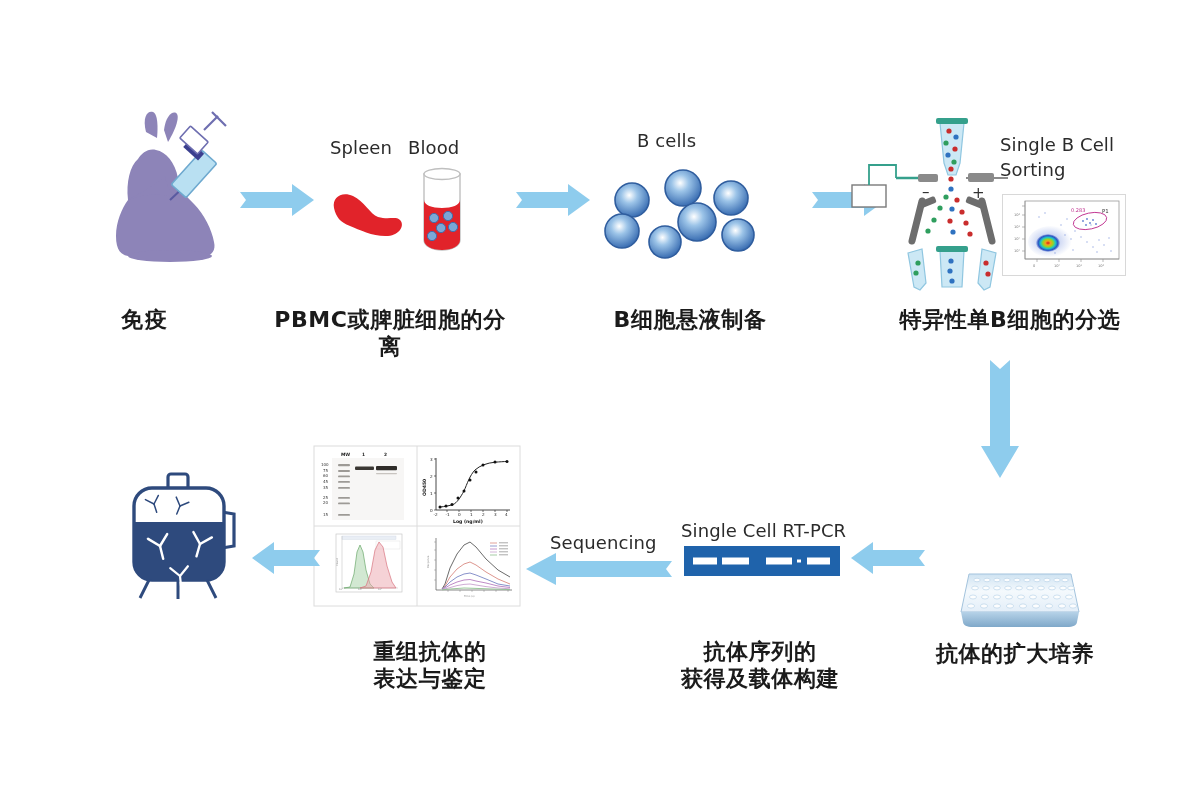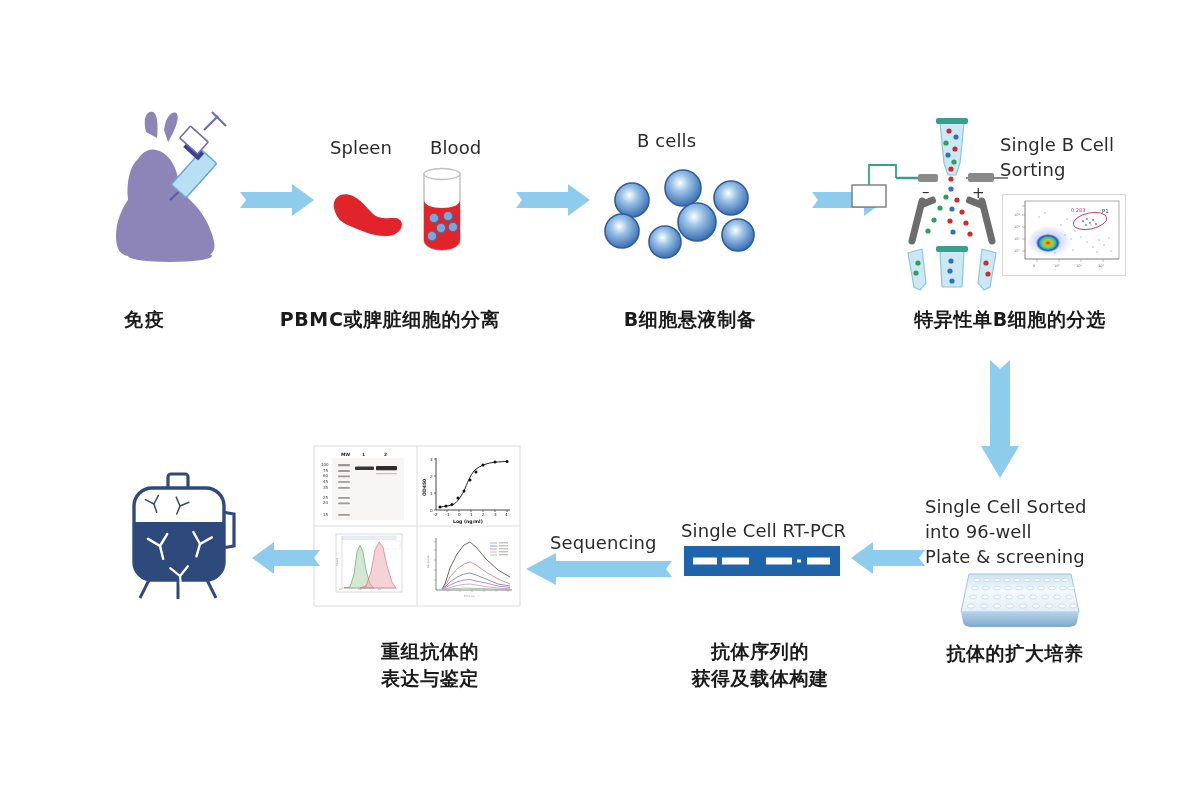--- a/index.html
+++ b/index.html
@@ -12,21 +12,21 @@
   }
   #stage{position:absolute;left:0;top:0;width:1200px;height:803px;}
   .abs{position:absolute;}
   .en-label{
     font-family:"DejaVu Sans","Liberation Sans",sans-serif;
     font-size:18px;color:#2b2b2b;font-weight:400;line-height:25px;
     white-space:pre-line;letter-spacing:.1px;
   }
   .cn-label{
     font-family:"DejaVu Sans","Liberation Sans",sans-serif;
-    font-size:19px;color:#1b1b1b;font-weight:700;line-height:27px;
+    font-size:22px;color:#1b1b1b;font-weight:700;line-height:27px;
     text-align:center;white-space:pre-line;letter-spacing:.6px;
   }
   .cn-label.first{letter-spacing:2px;}
   svg{display:block;overflow:visible;}
   .panelbox{
     background:#ffffff;border:1px solid #d8d8d8;
   }
 </style>
 </head>
 <body>
@@ -58,21 +58,21 @@
   </div>
   <div class="abs cn-label first" style="left:70px;top:306px;width:150px;">免疫</div>
 
   <div class="abs" style="left:240px;top:182px;">
     <svg width="76" height="36" viewBox="0 0 76 36">
       <path d="M0 10 L6 18 L0 26 L52 26 L52 34 L74 18 L52 2 L52 10 Z" fill="#8ecced"></path>
     </svg>
   </div>
 
   <div class="abs en-label" style="left:330px;top:135px;">Spleen</div>
-  <div class="abs en-label" style="left:430px;top:135px;">Blood</div>
+  <div class="abs en-label" style="left:408px;top:135px;">Blood</div>
 
   <div class="abs" style="left:326px;top:186px;">
     <svg width="80" height="56" viewBox="0 0 80 56">
       <path d="M8 22 C6 11 16 5 27 10 C38 15 44 28 52 31 C62 34 70 30 74 34
                C79 39 74 49 62 50 C48 51 34 44 24 40 C14 36 10 31 8 22 Z" fill="#e1232a"></path>
     </svg>
   </div>
 
   <div class="abs" style="left:416px;top:166px;">
     <svg width="52" height="88" viewBox="0 0 52 88">
@@ -269,23 +269,20 @@
   </div>
 
   <div class="abs cn-label" style="left:890px;top:306px;width:240px;">特异性单B细胞的分选</div>
 
   <div class="abs" style="left:978px;top:360px;">
     <svg width="44" height="120" viewBox="0 0 44 120">
       <path d="M12 0 L22 9 L32 0 L32 86 L41 86 L22 118 L3 86 L12 86 Z" fill="#8ecced"></path>
     </svg>
   </div>
 
-  <div class="abs en-label" style="left:925px;top:494px;width:180px;">Single Cell Sorted
-into 96-well
-Plate &amp; screening</div>
   <div class="abs" style="left:955px;top:558px;">
     <svg width="130" height="74" viewBox="0 0 130 74">
       <defs>
         <linearGradient id="plateTop" x1="0" y1="0" x2="0" y2="1">
           <stop offset="0%" stop-color="#cfe3f2"></stop>
           <stop offset="45%" stop-color="#f4f9fd"></stop>
           <stop offset="100%" stop-color="#e3eef8"></stop>
         </linearGradient>
         <linearGradient id="plateFront" x1="0" y1="0" x2="0" y2="1">
           <stop offset="0%" stop-color="#b6d2e8"></stop>

